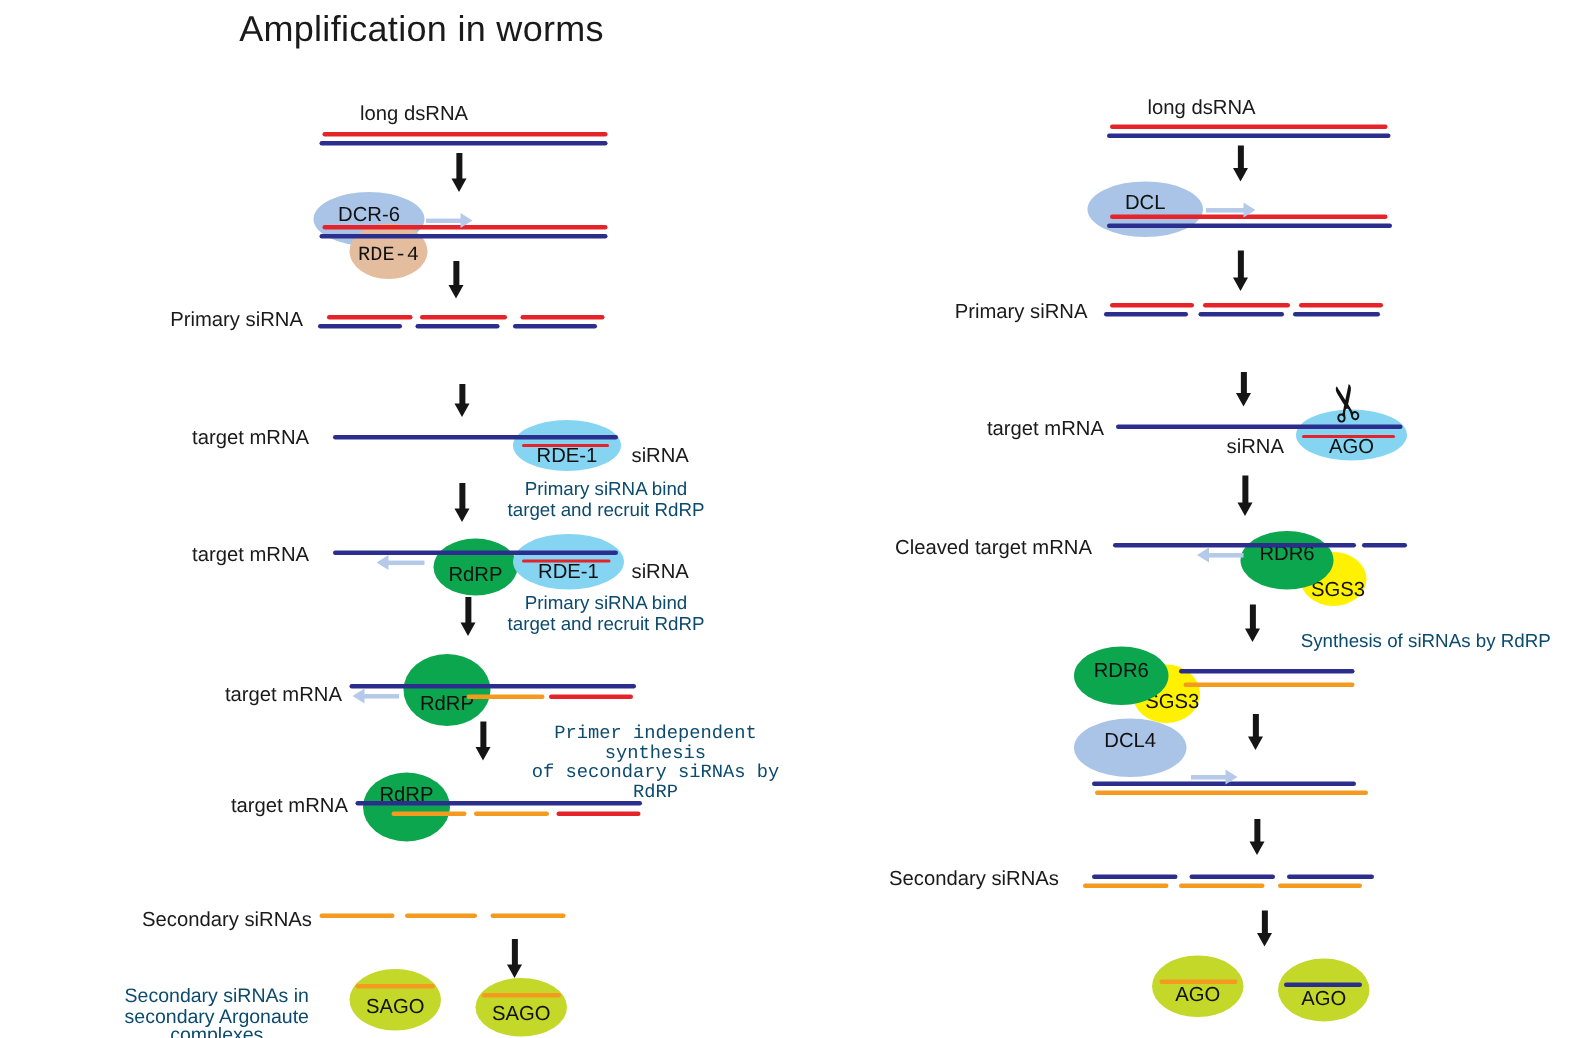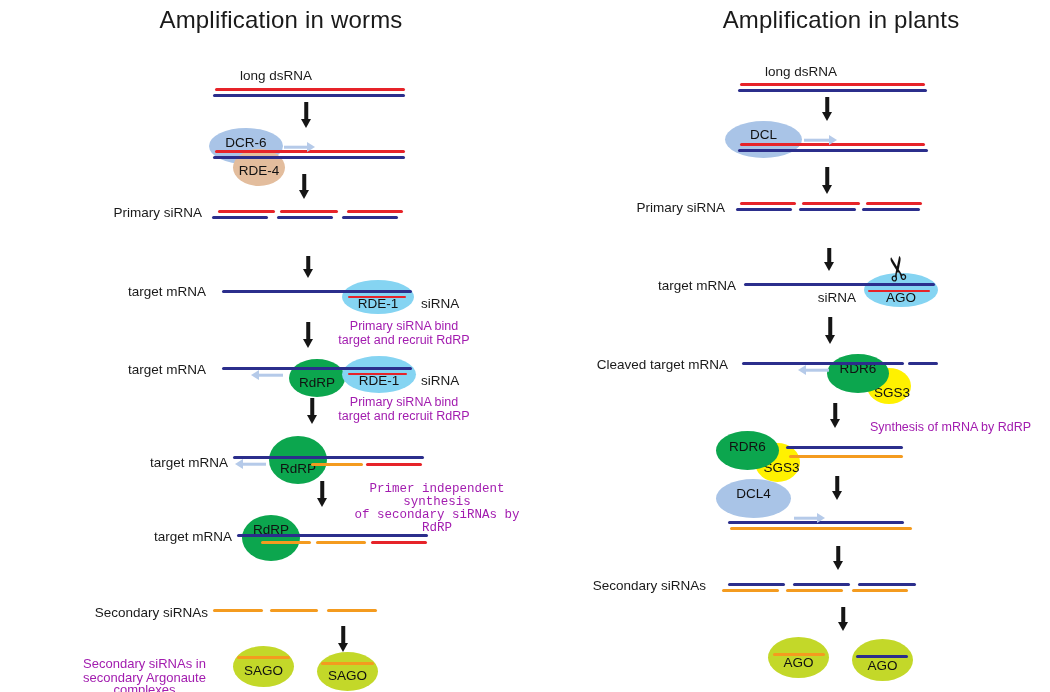--- a/index.html
+++ b/index.html
@@ -4,31 +4,31 @@
 <style>
   html,body{margin:0;padding:0;background:#fff;}
   #figure{
     position:relative;width:1050px;height:692px;background:#ffffff;overflow:hidden;
     font-family:"Liberation Sans","DejaVu Sans",sans-serif;color:#1a1a1a;
   }
   .title{position:absolute;font-size:24px;letter-spacing:.2px;text-align:center;color:#1a1a1a;}
   .lbl{position:absolute;font-size:13.5px;line-height:15px;white-space:nowrap;}
   .lbl.r{text-align:right;}
   .lbl.c{text-align:left;}
-  .note{position:absolute;font-size:12.5px;line-height:12.5px;text-align:center;color:#a21caf;}
+  .note{position:absolute;font-size:12.5px;line-height:12.5px;text-align:center;color:#0c4a6e;}
   .note div{line-height:12.5px;margin-bottom:1px;}
   .strand{position:absolute;height:3px;border-radius:2px;z-index:2;}
   .red{background:var(--c-red);}
   .navy{background:var(--c-navy);}
   .orange{background:var(--c-orange);}
   .ellipse{position:absolute;border-radius:50%;z-index:1;display:flex;align-items:center;justify-content:center;}
   .ellipse .plabel{position:relative;z-index:5;font-size:13.5px;white-space:nowrap;color:#111;}
   .bg-periwinkle{background:var(--c-periwinkle);}
   .bg-cyan{background:var(--c-cyan);}
-  .bg-tan{background:var(--c-tan);}
+  .bg-tan{background:var(--c-tan);font-family:Liberation Mono, monospace;}
   .bg-green{background:var(--c-green);}
   .bg-yellow{background:var(--c-yellow);}
   .bg-ygreen{background:var(--c-yellow_green);}
   .behind{z-index:0;}
   .varrow{position:absolute;width:12px;z-index:3;}
   .varrow .stem{position:absolute;left:50%;transform:translateX(-50%);top:0;width:3.5px;height:calc(100% - 8px);background:#151515;}
   .varrow .head{position:absolute;left:50%;transform:translateX(-50%);bottom:0;width:0;height:0;
     border-left:5.5px solid transparent;border-right:5.5px solid transparent;border-top:9px solid #151515;}
   .harrow{position:absolute;height:12px;z-index:3;}
   .harrow .stem{position:absolute;top:50%;transform:translateY(-50%);height:2.6px;background:var(--c-arrow_blue);}
@@ -175,21 +175,20 @@
 
   <div class="ellipse bg-ygreen" style="left:233px;top:646px;width:61px;height:41px;">
     <span class="plabel" style="margin-top:8px;">SAGO</span>
   </div>
   <div class="strand orange" style="left:237px;top:656px;width:53px;"></div>
   <div class="ellipse bg-ygreen" style="left:317px;top:652px;width:61px;height:39px;">
     <span class="plabel" style="margin-top:8px;">SAGO</span>
   </div>
   <div class="strand orange" style="left:321px;top:662px;width:53px;"></div>
 
-  <div class="title" style="left:710px;top:6px;width:262px;">Amplification in plants</div>
 
   <div class="lbl c" style="left:765px;top:64px;width:130px;">long dsRNA</div>
   <div class="strand red" style="left:740px;top:83px;width:185px;"></div>
   <div class="strand navy" style="left:738px;top:88.5px;width:189px;"></div>
 
   <div class="varrow" style="left:821px;top:97px;height:24px;">
       <span class="stem"></span>
       <span class="head"></span>
     </div>
 
@@ -247,21 +246,21 @@
   <div class="harrow lt" style="left:798px;top:364px;width:31px;">
       <span class="stem"></span>
       <span class="head"></span>
     </div>
 
   <div class="varrow" style="left:829px;top:403px;height:25px;">
       <span class="stem"></span>
       <span class="head"></span>
     </div>
   <div class="note" style="left:858px;top:421px;width:185px;">
-    <div>Synthesis of mRNA by RdRP</div>
+    <div>Synthesis of siRNAs by RdRP</div>
   </div>
 
   <div class="ellipse bg-yellow behind" style="left:755px;top:443px;width:45px;height:39px;">
     <span class="plabel" style="margin-top:10px;margin-left:8px;">SGS3</span>
   </div>
   <div class="ellipse bg-green" style="left:716px;top:431px;width:63px;height:39px;">
     <span class="plabel" style="margin-top:-8px;">RDR6</span>
   </div>
   <div class="strand navy" style="left:786px;top:446px;width:117px;"></div>
   <div class="strand orange" style="left:789px;top:455px;width:114px;"></div>

